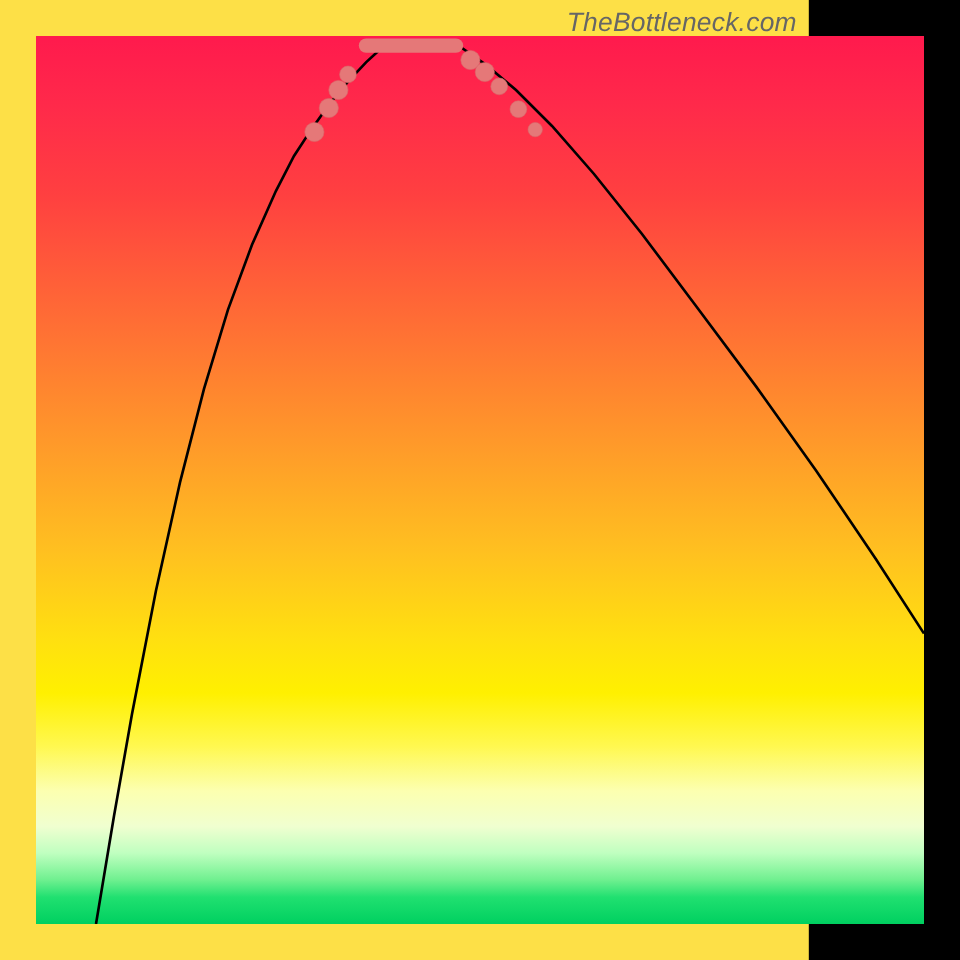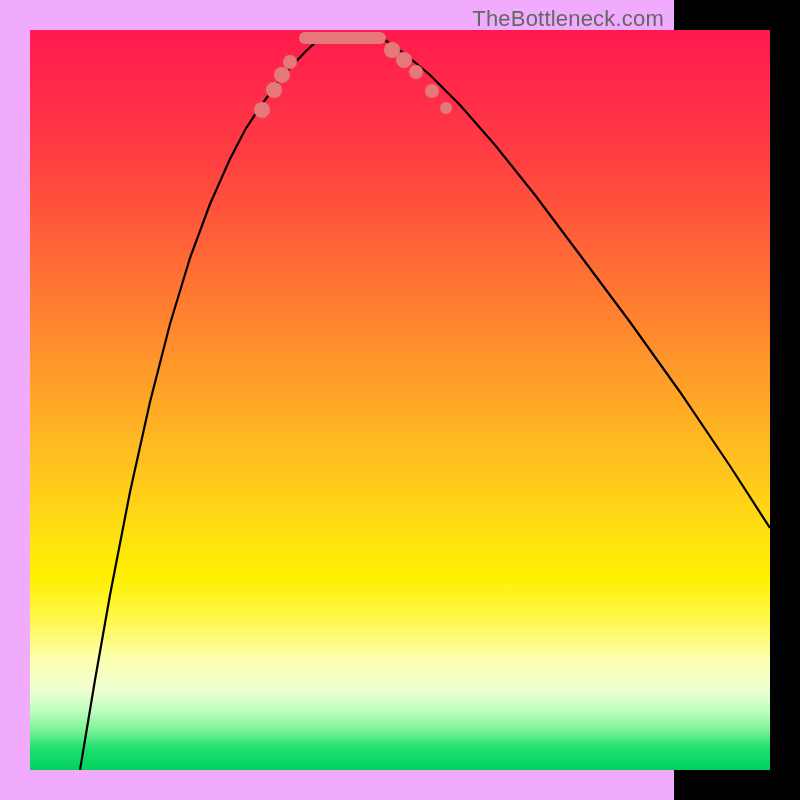--- a/index.html
+++ b/index.html
@@ -8,21 +8,22 @@
     width: 800px;
     height: 800px;
     overflow: hidden;
     font-family: Arial, Helvetica, sans-serif;
     background: #000;
   }
   .frame {
     position: relative;
     width: 674px;
     height: 800px;
-    background: #f0abfc;
+    background: #fde047;
+    font-style: italic;
   }
   .plot-area {
     position: absolute;
     left: 30px;
     top: 30px;
     width: 740px;
     height: 740px;
     background: linear-gradient(
       to bottom,
       #ff1a4d 0%,

